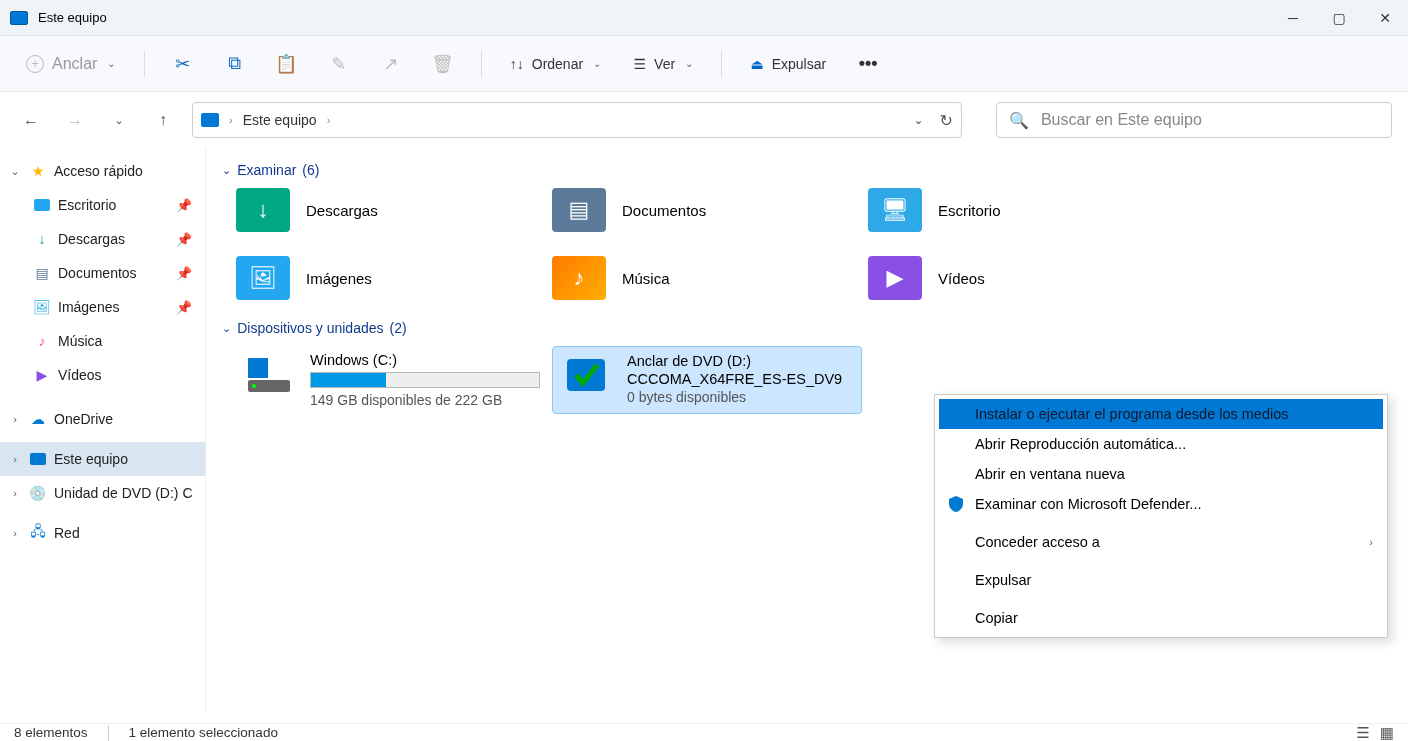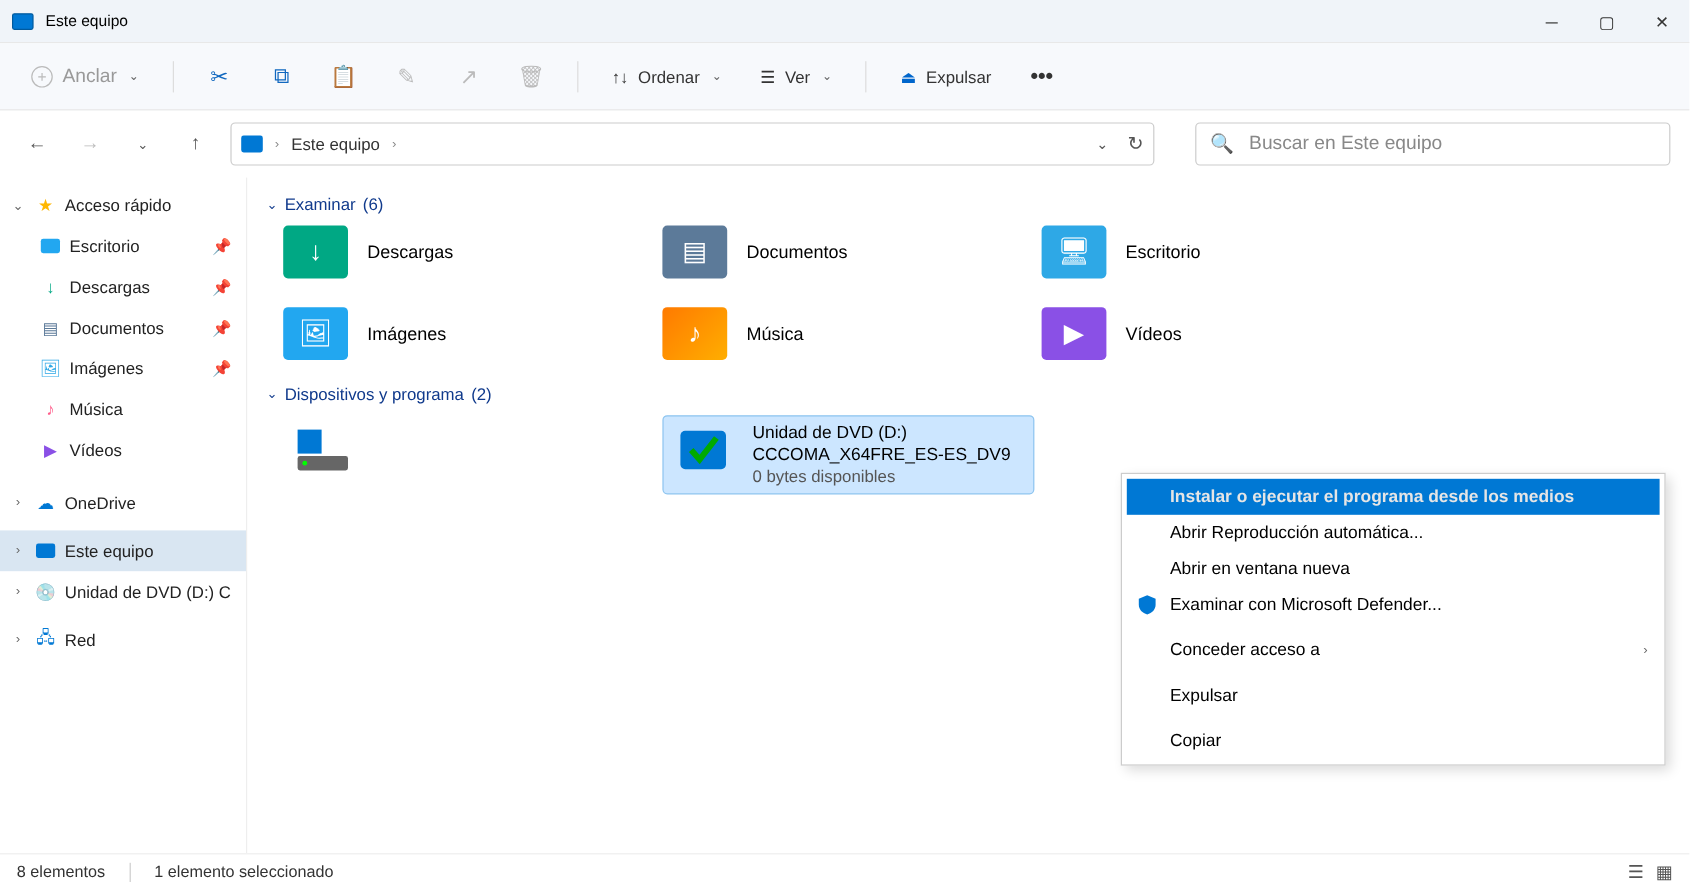--- a/index.html
+++ b/index.html
@@ -57,27 +57,27 @@
   .drive-ico { width:54px; height:44px; display:flex; align-items:center; justify-content:center; }
   .drive-info { display:flex; flex-direction:column; gap:2px; }
   .drive-name { font-size:14.5px; }
   .drive-sub { font-size:14px; color:#555; }
   .bar { width:230px; height:16px; border:1px solid #b8b8b8; background:#eee; margin:2px 0; position:relative; }
   .bar-fill { position:absolute; top:0; left:0; bottom:0; background:#0099e5; }
 
   
   .context-menu { position:absolute; left:728px; top:246px; width:454px; background:#fff; border:1px solid #ccc; box-shadow: 4px 4px 10px rgba(0,0,0,0.15); padding:4px; z-index:50; }
   .ctx-item { height:30px; display:flex; align-items:center; padding:0 10px 0 36px; font-size:14.5px; position:relative; }
-  .ctx-item.hover { background:#0078d4; color:#e5e5e5; font-weight:700; }
+  .ctx-item.hover { background:#0078d4; color:#0f172a; font-weight:400; }
   .ctx-item .sub-arrow { margin-left:auto; font-size:11px; color:#666; }
   .ctx-item .ico-left { position:absolute; left:8px; width:18px; height:18px; }
   .ctx-sep { height:8px; }
 
   
-  .statusbar { position:absolute; bottom:0; left:0; right:0; height:30px; border-top:1px solid #eee; display:flex; align-items:center; padding:0 14px; font-size:13.5px; color:#333; gap:20px; background:#fff;}
+  .statusbar { position:absolute; bottom:0; left:0; right:0; height:18px; border-top:1px solid #eee; display:flex; align-items:center; padding:0 14px; font-size:13.5px; color:#333; gap:20px; background:#fff;}
   .statusbar .view-icons { margin-left:auto; display:flex; gap:10px; color:#555; font-size:15px; }
   .statusbar .vdiv { width:1px; height:16px; background:#ccc; }
 
   
   .ic-star { color:#ffb700; }
   .ic-blue { background:#22a7f0; }
   .ic-teal { background:#00a884; }
   .ic-orange { background:linear-gradient(135deg,#ff7a00,#ffae00); }
   .ic-purple { background:#8a50e6; }
   .ic-sky { background:#2ea8e6; }
@@ -241,42 +241,49 @@
         <div class="folder-name">Música</div>
       </div>
       <div class="folder-item">
         <div class="folder-ico ic-purple">▶</div>
         <div class="folder-name">Vídeos</div>
       </div>
     </div>
 
     <div class="group-hdr">
       <span style="font-size:11px">⌄</span>
-      <span>Dispositivos y programa</span>
+      <span>Dispositivos y unidades</span>
       <span class="count">(2)</span>
     </div>
     <div class="drives-grid">
       <div class="drive-item">
         <div class="drive-ico">
           <svg width="50" height="40">
               <rect x="4" y="4" width="20" height="20" fill="#0078d4"></rect>
               <rect x="4" y="26" width="42" height="12" rx="2" fill="#666"></rect>
               <circle cx="10" cy="32" r="2" fill="#0f0"></circle>
             </svg>
         </div>
+        <div class="drive-info">
+          <div class="drive-name">Windows (C:)</div>
+          <div class="bar">
+              <div class="bar-fill" style="width:33%"></div>
+            </div>
+          <div class="drive-sub">149 GB disponibles de 222 GB</div>
+        </div>
       </div>
       <div class="drive-item selected">
         <div class="drive-ico">
           <svg width="50" height="44">
               <rect x="6" y="6" width="38" height="32" rx="4" fill="#0078d4"></rect>
               <path d="M15 22 L22 30 L36 12" stroke="#0a0" stroke-width="5" fill="none"></path>
             </svg>
         </div>
         <div class="drive-info">
-          <div class="drive-name">Unidad de DVD (D:)</div>
+          <div class="drive-name">Anclar de DVD (D:)</div>
           <div class="drive-name">CCCOMA_X64FRE_ES-ES_DV9</div>
           <div class="drive-sub">0 bytes disponibles</div>
         </div>
       </div>
     </div>
 
     <div class="context-menu">
       <div class="ctx-item hover">
           <span>Instalar o ejecutar el programa desde los medios</span>
         </div>

